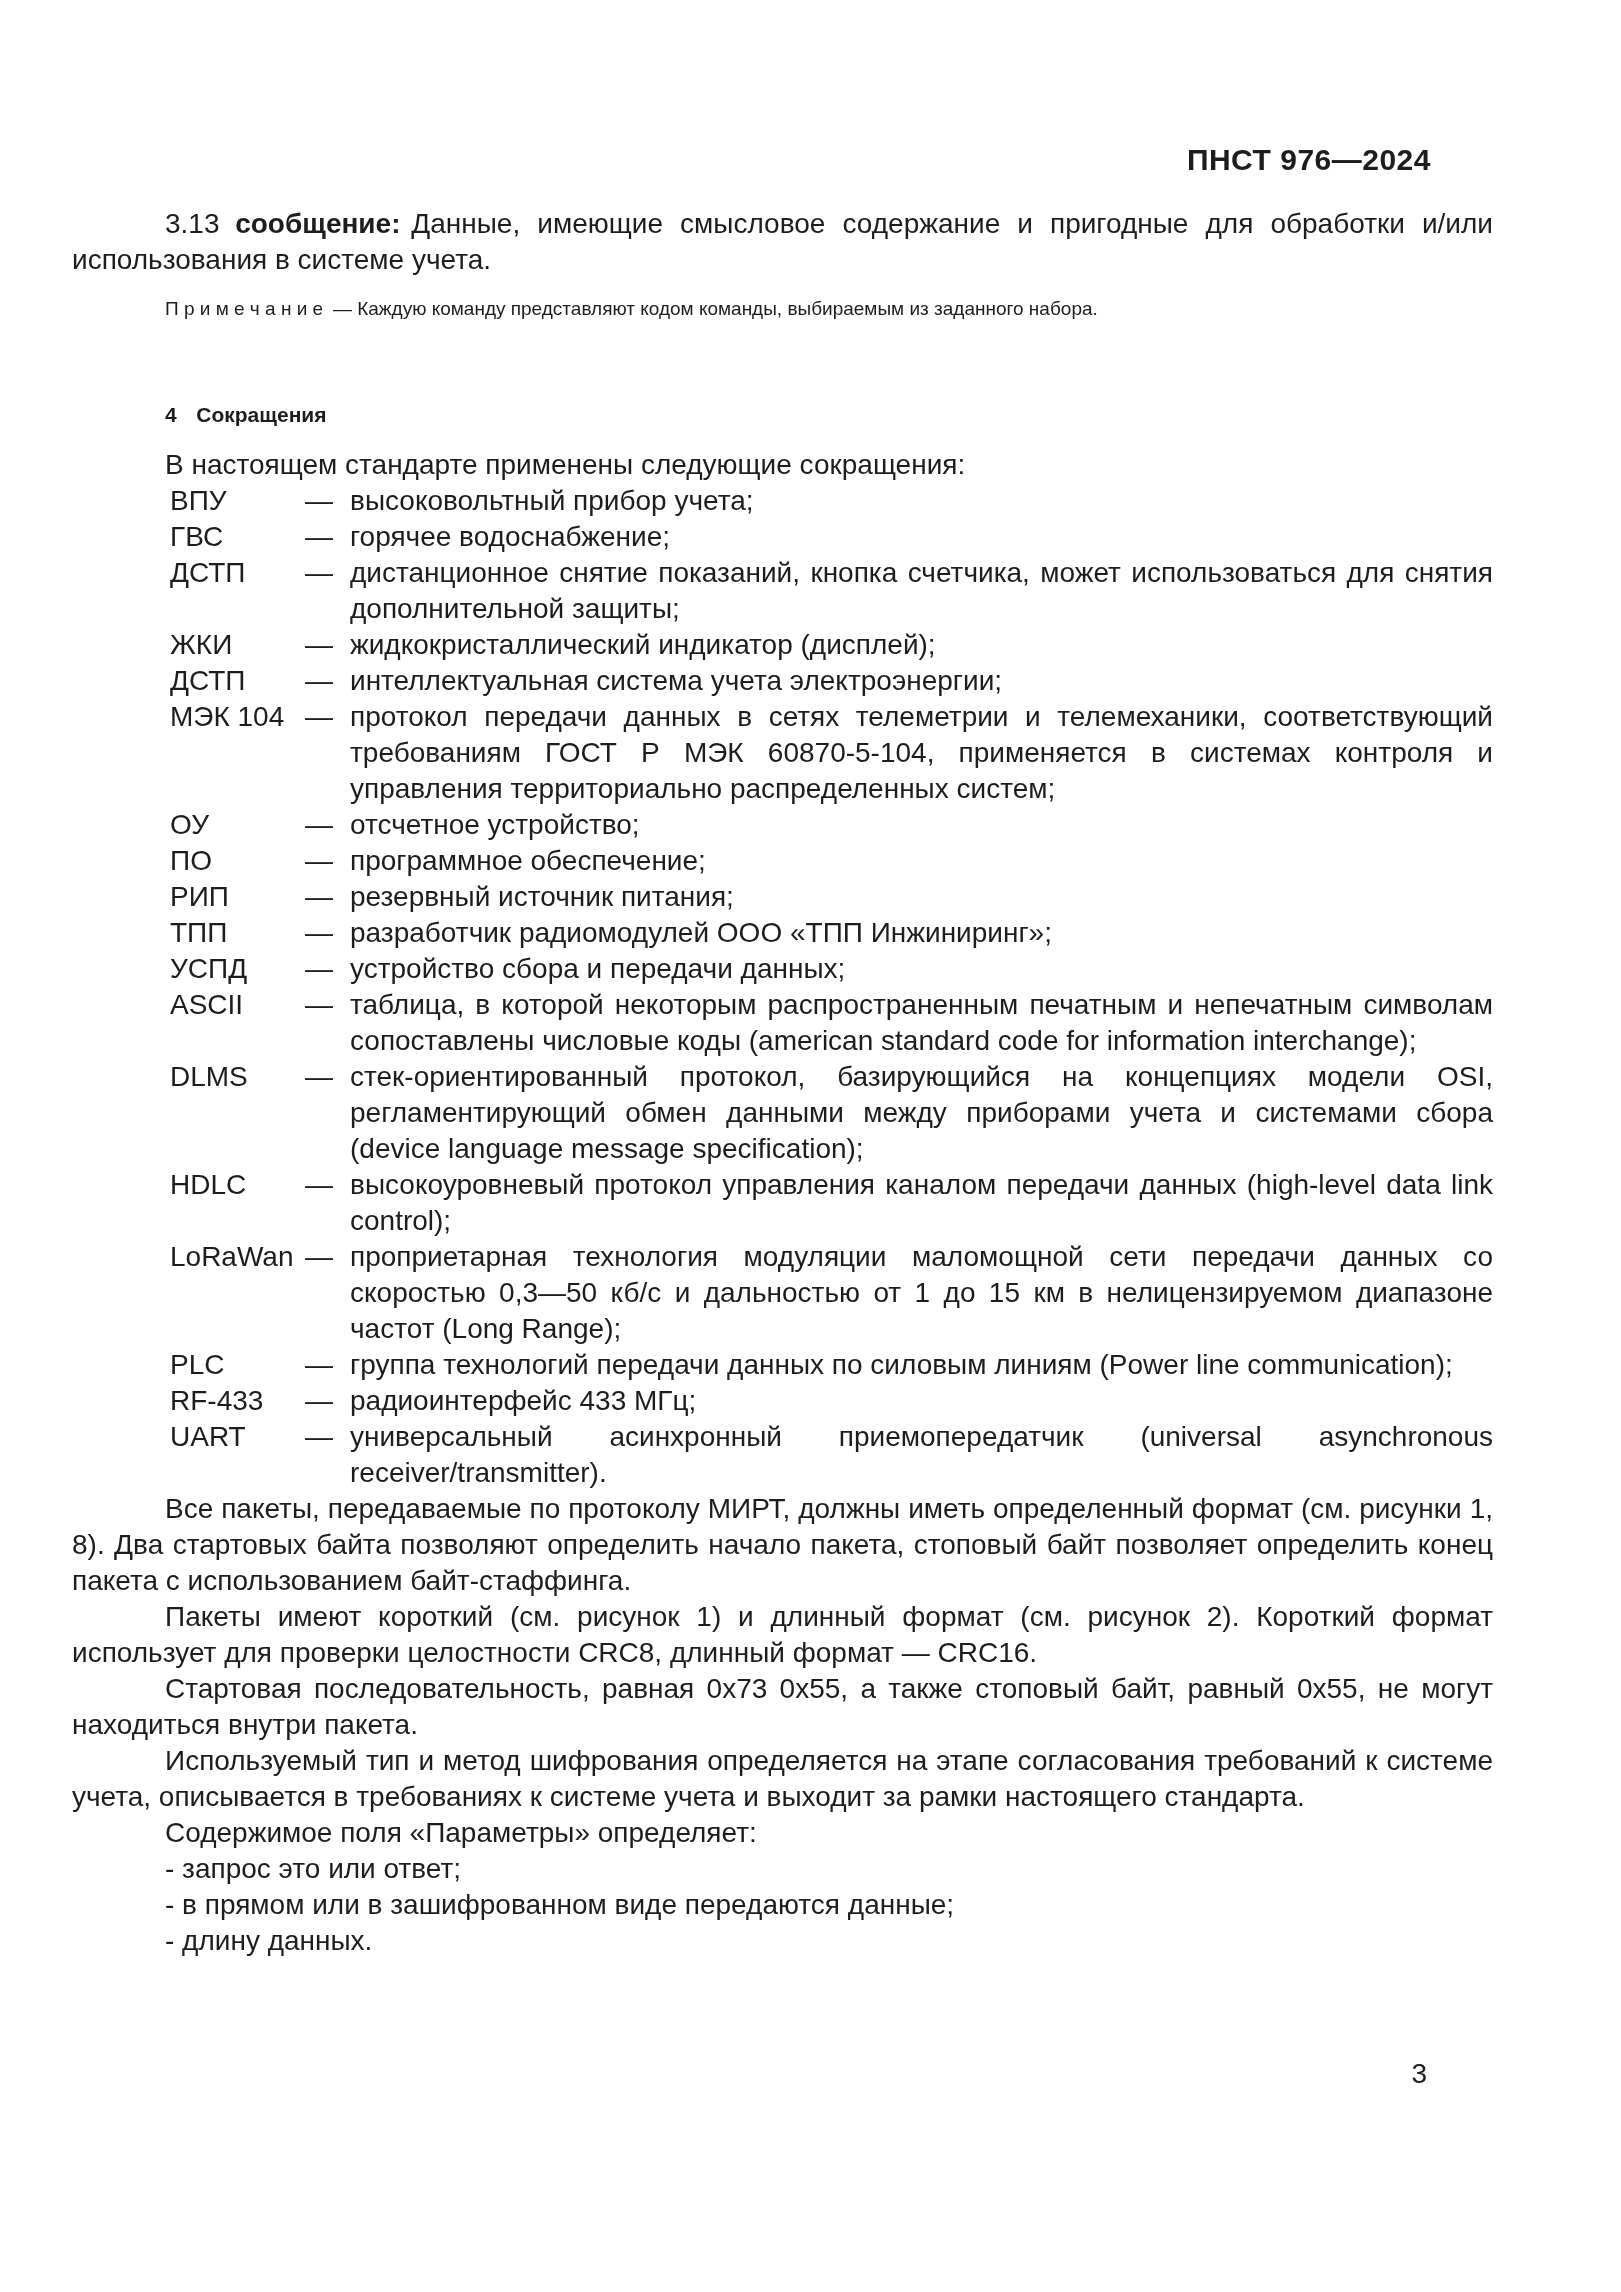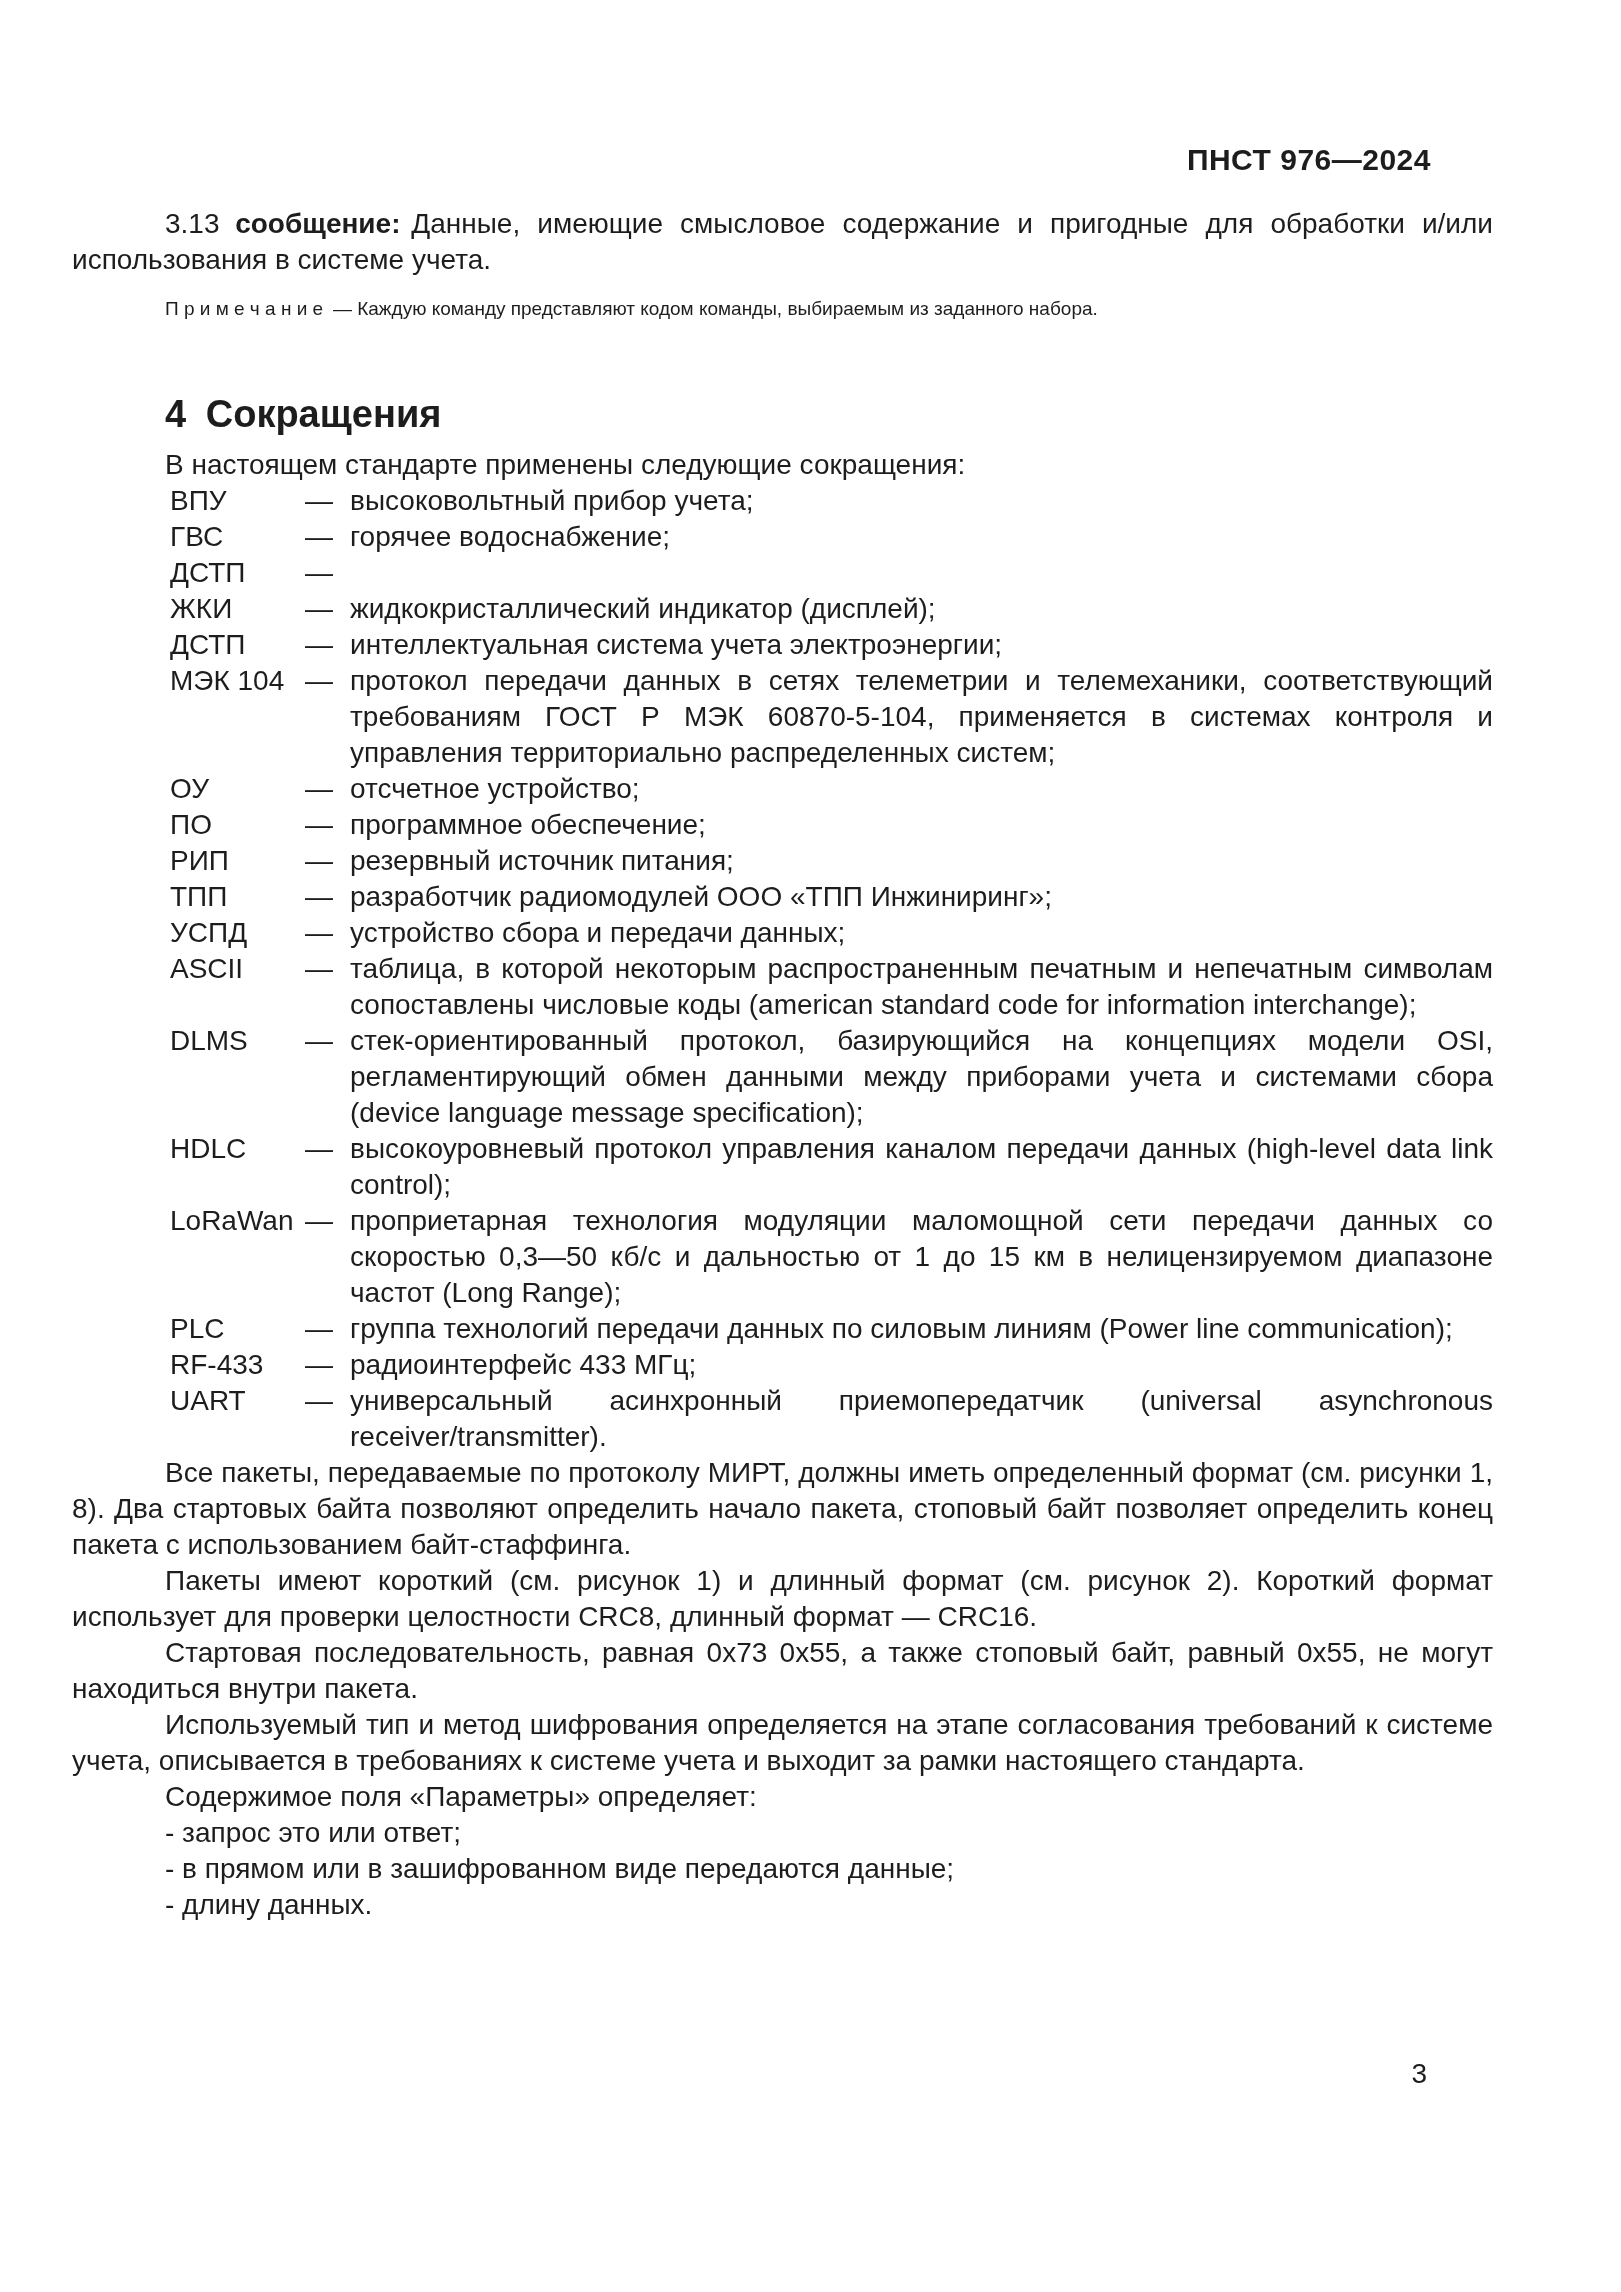--- a/index.html
+++ b/index.html
@@ -43,21 +43,21 @@
 
   .note {
     font-size: 19px;
     line-height: 30px;
     margin-top: 15.7px !important;
   }
   .note-label { margin-right: 9.8px; }
 
   .section-heading {
     margin: 71px 0 13.7px 0;
-    font-size: 38px;
+    font-size: 21px;
     font-weight: 700;
     line-height: 39px;
     text-indent: 93px;
     text-align: left;
   }
   .heading-num { margin-right: 19.6px; }
 
   .abbr-list { margin-top: 0; }
   .abbr-row { display: flex; align-items: flex-start; }
   .abbr-term { flex: 0 0 135px; margin-left: 98px; white-space: nowrap; }
@@ -99,20 +99,21 @@
 
         <div class="abbr-row">
           <span class="abbr-term">ГВС</span>
           <span class="abbr-dash">—</span>
           <span class="abbr-def">горячее водоснабжение;</span>
         </div>
 
         <div class="abbr-row">
           <span class="abbr-term">ДСТП</span>
           <span class="abbr-dash">—</span>
+          <span class="abbr-def">дистанционное снятие показаний, кнопка счетчика, может использоваться для снятия дополнительной защиты;</span>
         </div>
 
         <div class="abbr-row">
           <span class="abbr-term">ЖКИ</span>
           <span class="abbr-dash">—</span>
           <span class="abbr-def">жидкокристаллический индикатор (дисплей);</span>
         </div>
 
         <div class="abbr-row">
           <span class="abbr-term">ДСТП</span>

